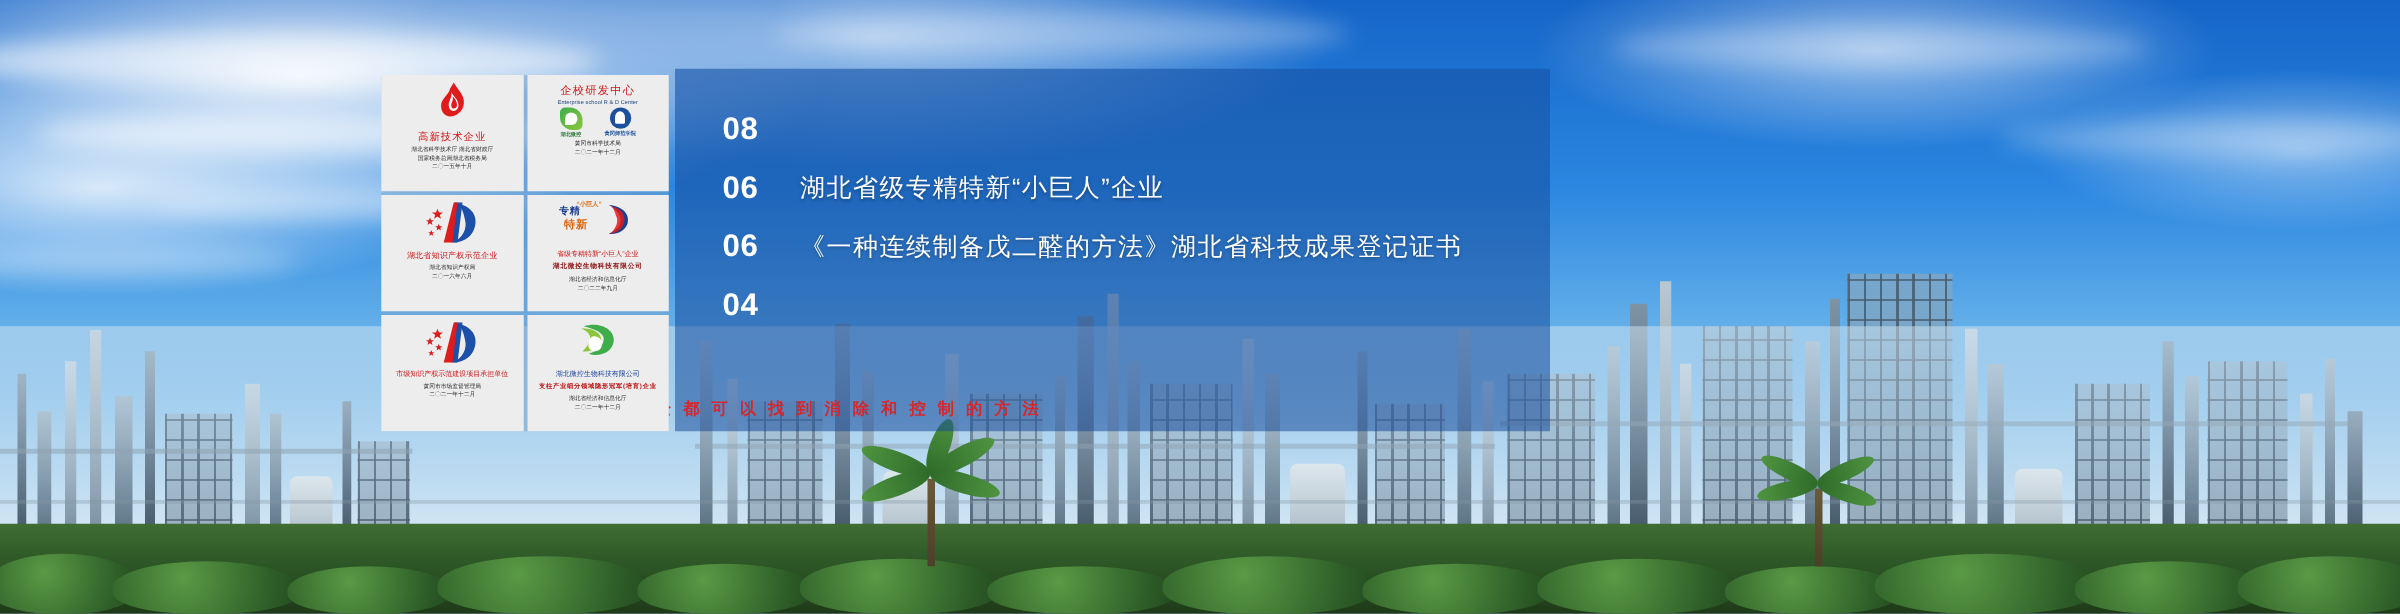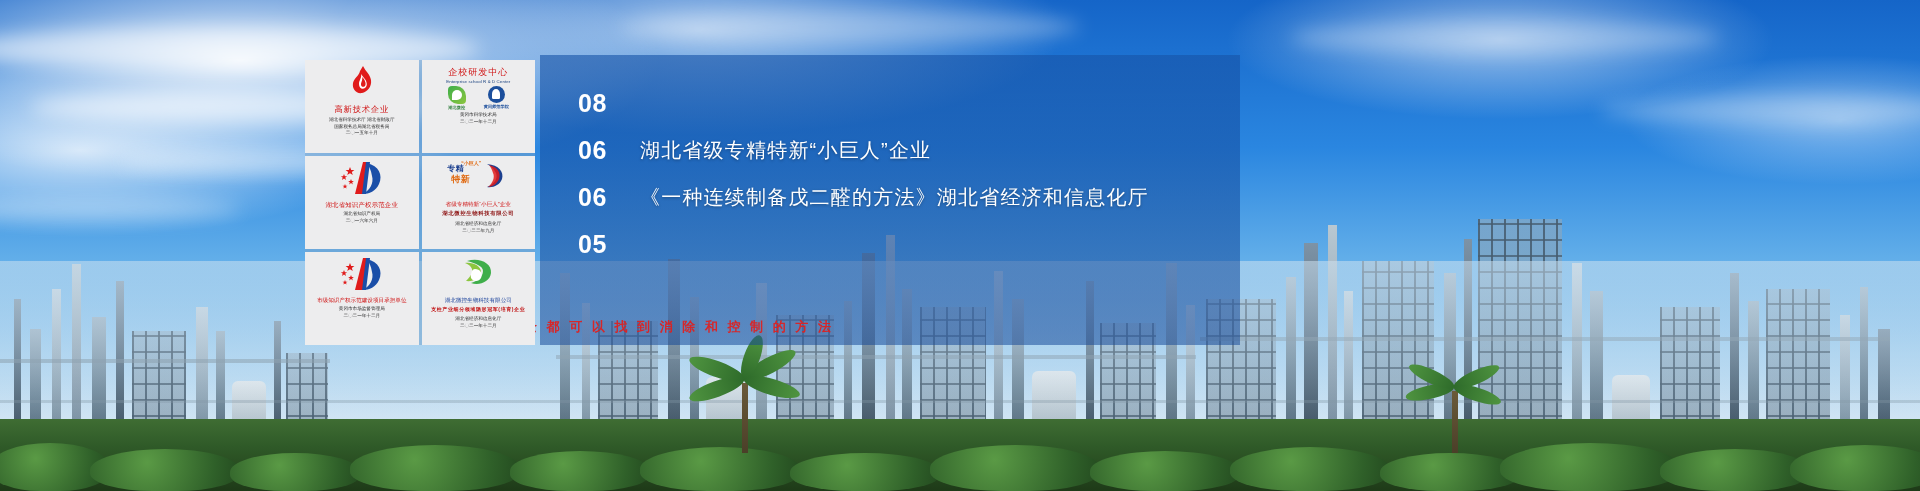--- a/index.html
+++ b/index.html
@@ -218,24 +218,24 @@
   <div class="panel-list">
     <div class="row">
       <span class="num">08</span>
     </div>
     <div class="row">
       <span class="num">06</span>
       <span class="txt">湖北省级专精特新“小巨人”企业</span>
     </div>
     <div class="row">
       <span class="num">06</span>
-      <span class="txt">《一种连续制备戊二醛的方法》湖北省经济和信息化厅</span>
+      <span class="txt">《一种连续制备戊二醛的方法》湖北省科技成果登记证书</span>
     </div>
     <div class="row">
-      <span class="num">05</span>
+      <span class="num">04</span>
     </div>
   </div>
 
   <div class="slogan">全 都 可 以 找 到 消 除 和 控 制 的 方 法</div>
 
   <div class="cert-grid">
 
     <div class="cert">
       <div class="cert-emblem">
         <svg width="24" height="32" viewBox="0 0 24 32">

